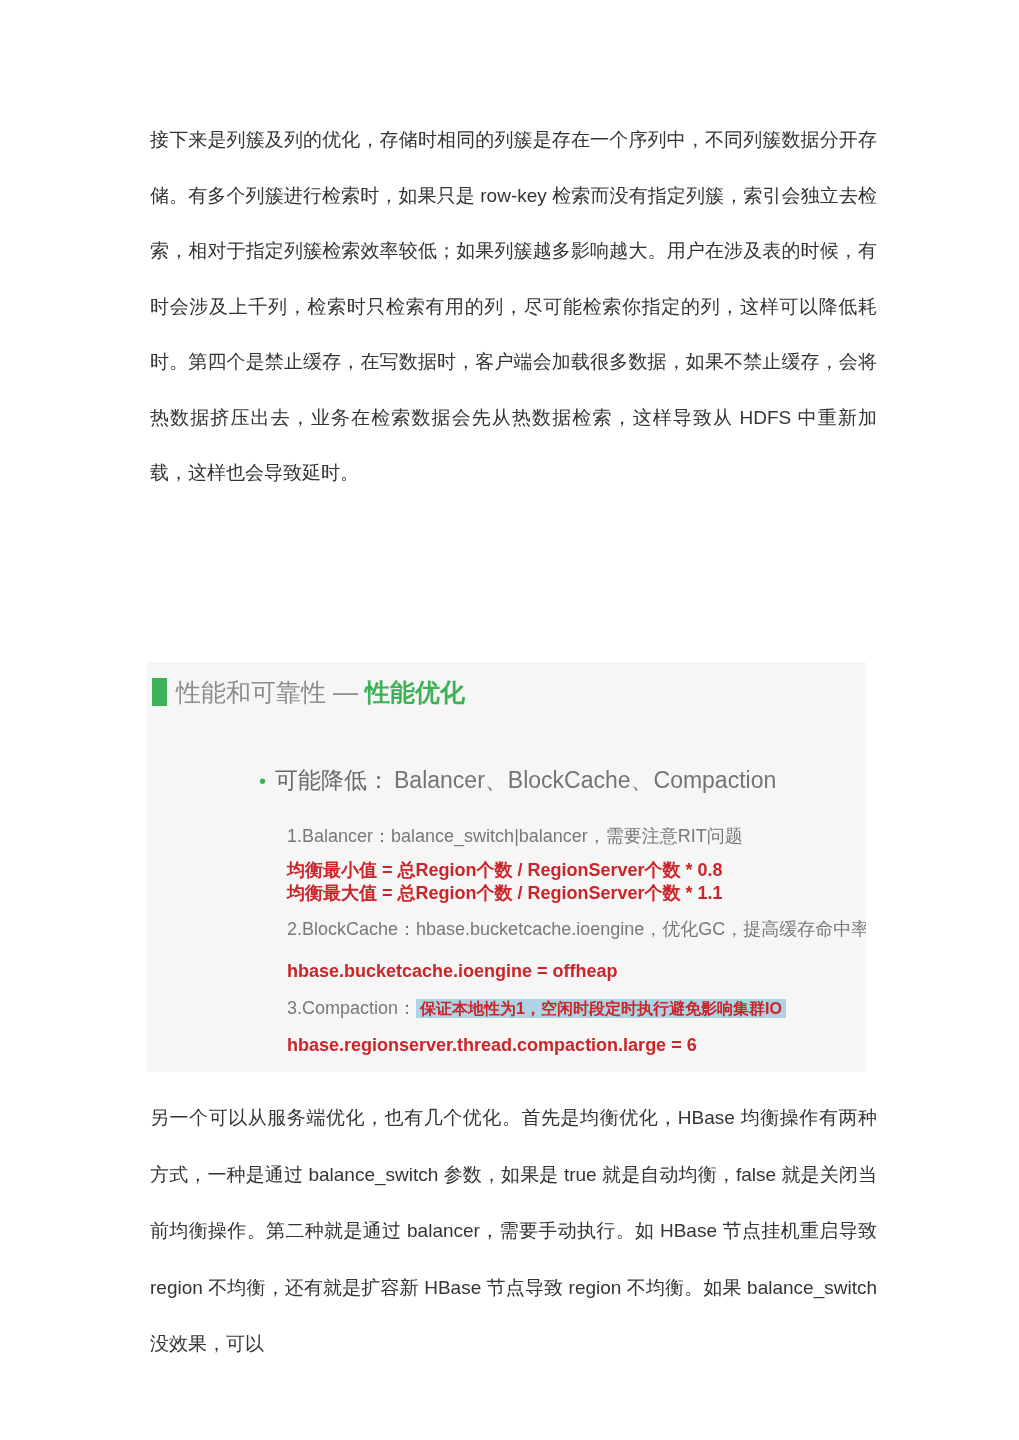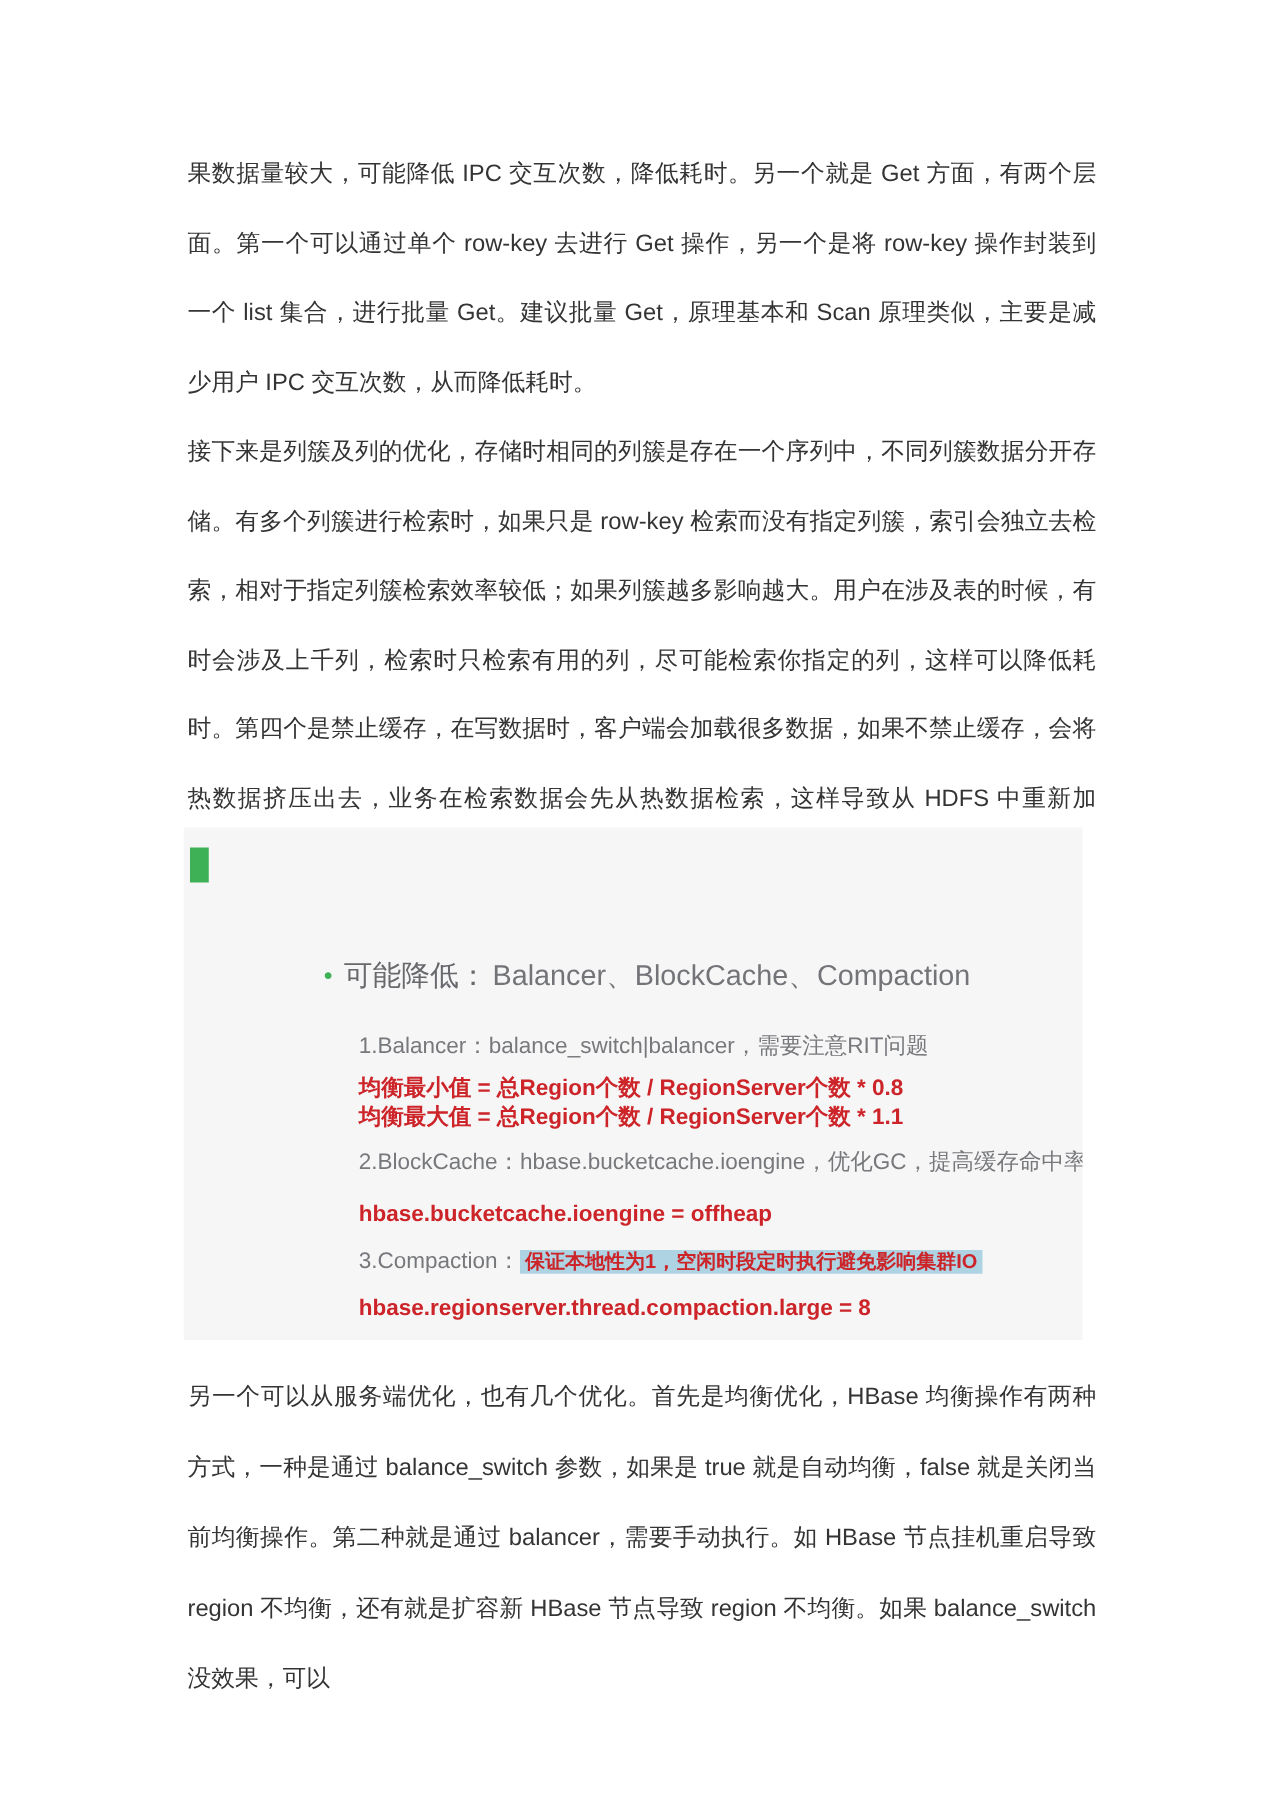--- a/index.html
+++ b/index.html
@@ -51,27 +51,27 @@
     background:#aed3e3;color:#cc2428;font-weight:bold;
     padding:1px 4px;
   }
 </style>
 </head>
 <body>
 
 <div class="page">
 
   <div class="text-block" id="block-top">
-    <p>果数据量较大，可能降低 IPC 交互次数，降低耗时。另一个就是 Get 方面，有两个层面。第一个可以通过单个 row-key 去进行 Get 操作，另一个是将 row-key 操作封装到一个 list 集合，进行批量 Get。建议批量 Get，原理基本和 Scan 原理类似，主要是减少用户 IPC 交互次数，从而降低耗时。</p>
     <p>接下来是列簇及列的优化，存储时相同的列簇是存在一个序列中，不同列簇数据分开存储。有多个列簇进行检索时，如果只是 row-key 检索而没有指定列簇，索引会独立去检索，相对于指定列簇检索效率较低；如果列簇越多影响越大。用户在涉及表的时候，有时会涉及上千列，检索时只检索有用的列，尽可能检索你指定的列，这样可以降低耗时。第四个是禁止缓存，在写数据时，客户端会加载很多数据，如果不禁止缓存，会将热数据挤压出去，业务在检索数据会先从热数据检索，这样导致从 HDFS 中重新加载，这样也会导致延时。</p>
   </div>
 
   <figure class="slide" style="margin:0">
     <div class="slide-header">
       <span class="green-block"></span>
+      <span class="slide-title"><span>性能和可靠性 — </span><span class="em">性能优化</span></span>
     </div>
 
     <div class="s-bullet">
       <span class="dot">•</span>
       <span>可能降低：</span>
       <span class="items">Balancer、BlockCache、Compaction</span>
     </div>
 
     <div class="s-line gray" id="s-balancer">1.Balancer：balance_switch|balancer，需要注意RIT问题</div>
 
@@ -82,21 +82,21 @@
 
     <div class="s-line gray" id="s-blockcache">2.BlockCache：hbase.bucketcache.ioengine，优化GC，提高缓存命中率</div>
 
     <div class="s-line red" id="s-ioengine">hbase.bucketcache.ioengine = offheap</div>
 
     <div class="s-line" id="s-compaction">
       <span class="gray">3.Compaction：</span><span class="highlight">保证本地性为1，空闲时段定时执行避免影响集群IO</span>
     </div>
 
     <div class="s-line red" id="s-configs">
-      <div>hbase.regionserver.thread.compaction.large = 8</div>
+      <div>hbase.regionserver.thread.compaction.large = 6</div>
     </div>
   </figure>
 
   <div class="text-block" id="block-bottom">
     <p>另一个可以从服务端优化，也有几个优化。首先是均衡优化，HBase 均衡操作有两种方式，一种是通过 balance_switch 参数，如果是 true 就是自动均衡，false 就是关闭当前均衡操作。第二种就是通过 balancer，需要手动执行。如 HBase 节点挂机重启导致 region 不均衡，还有就是扩容新 HBase 节点导致 region 不均衡。如果 balance_switch 没效果，可以</p>
   </div>
 
 </div>
 
 </body></html>

